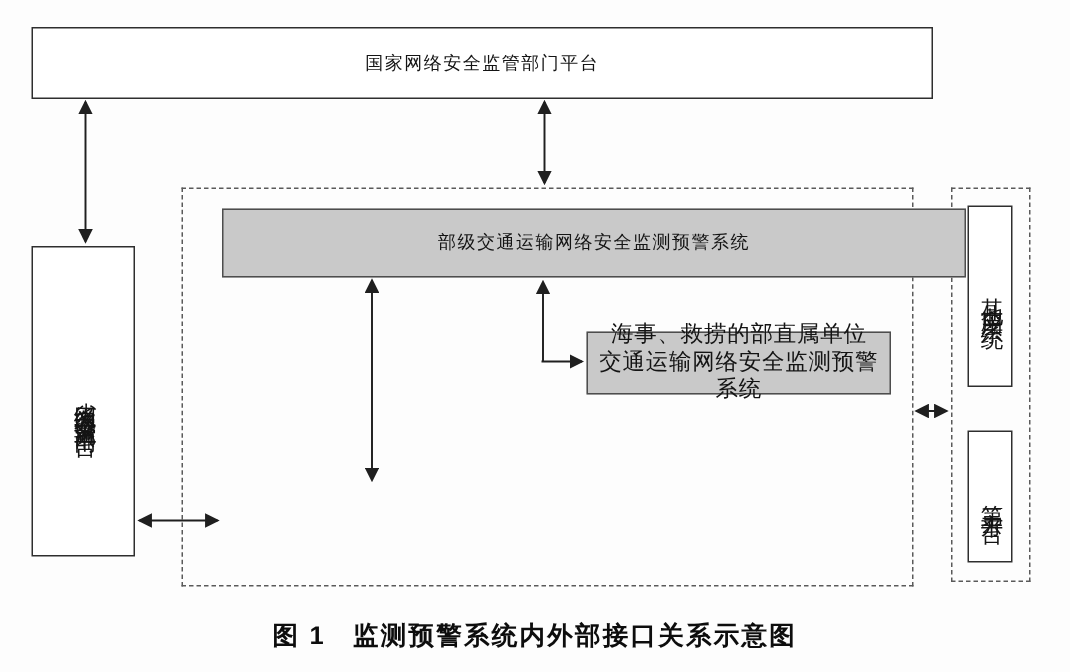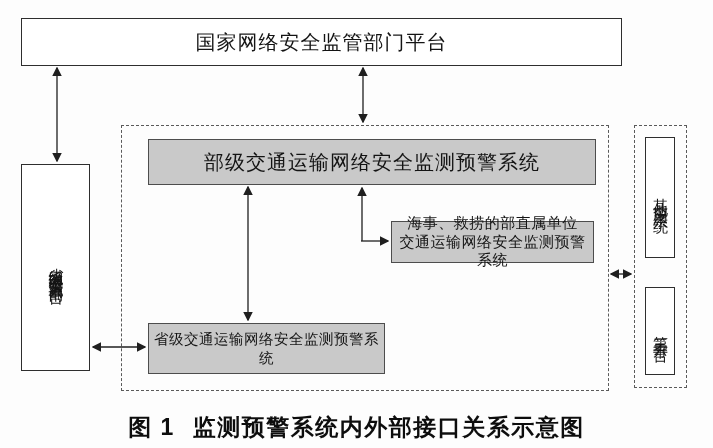--- a/index.html
+++ b/index.html
@@ -18,21 +18,21 @@
   }
   .box {
     position: absolute;
     box-sizing: border-box;
     display: flex;
     align-items: center;
     justify-content: center;
     text-align: center;
     background: #ffffff;
     border: 1.5px solid #2e2e2e;
-    font-size: 20px;
+    font-size: 12px;
     line-height: 1.25;
     letter-spacing: 1px;
   }
   .box.gray {
     background: #c9c9c9;
     border-color: #4d4d4d;
   }
   .dashed-frame {
     position: absolute;
     box-sizing: border-box;
@@ -45,40 +45,40 @@
   }
   .multiline {
     white-space: pre-line;
     font-size: 15px;
     letter-spacing: 0.5px;
   }
   
   #node-national          { left: 21px;  top: 18px;  width: 601px; height: 48px; }
   #node-provincial-reg    { left: 21px;  top: 164px; width: 69px;  height: 207px; letter-spacing: 2px; font-size: 15px; }
   #frame-internal         { left: 121px; top: 125px; width: 488px; height: 266px; }
-  #node-ministry          { left: 148px; top: 139px; width: 448px; height: 46px; }
+  #node-ministry          { left: 148px; top: 139px; width: 496px; height: 46px; font-family: Liberation Mono, monospace; }
   #node-maritime          { left: 391px; top: 221px; width: 203px; height: 42px; align-items: center; }
   #node-provincial-sys    { left: 148px; top: 323px; width: 237px; height: 51px; font-size: 14.5px; letter-spacing: 0.5px; }
   #frame-external         { left: 634px; top: 125px; width: 53px;  height: 263px; }
   #node-other-apps        { left: 645px; top: 137px; width: 30px;  height: 121px; letter-spacing: 4px; font-size: 15px; }
   #node-third-party       { left: 645px; top: 287px; width: 30px;  height: 88px;  letter-spacing: 3px; font-size: 15px; }
   .arrow-layer {
     position: absolute;
     left: 0; top: 0;
     width: 713px; height: 448px;
     pointer-events: none;
   }
   .caption {
     position: absolute;
     left: 0; top: 412px;
     width: 713px;
     text-align: center;
     font-family: "Liberation Sans", "DejaVu Sans", sans-serif;
     font-weight: bold;
-    font-size: 23px;
+    font-size: 17px;
     color: #0d0d0d;
     letter-spacing: 1.5px;
   }
   .caption .fig-label { margin-right: 18px; }
 </style>
 </head>
 <body>
 
 <div class="canvas">
 
@@ -112,23 +112,20 @@
 
   <div class="box gray" id="node-ministry">
     <span>部级交通运输网络安全监测预警系统</span>
   </div>
 
   <div class="box gray multiline" id="node-maritime">
     <span>海事、救捞的部直属单位
 交通运输网络安全监测预警系统</span>
   </div>
 
-  <div class="box gray" id="node-provincial-sys">
-    <span>省级交通运输网络安全监测预警系统</span>
-  </div>
 
   <div class="box vtext" id="node-other-apps">
     <span>其他应用系统</span>
   </div>
 
   <div class="box vtext" id="node-third-party">
     <span>第三方平台</span>
   </div>
 
   <div class="caption">

